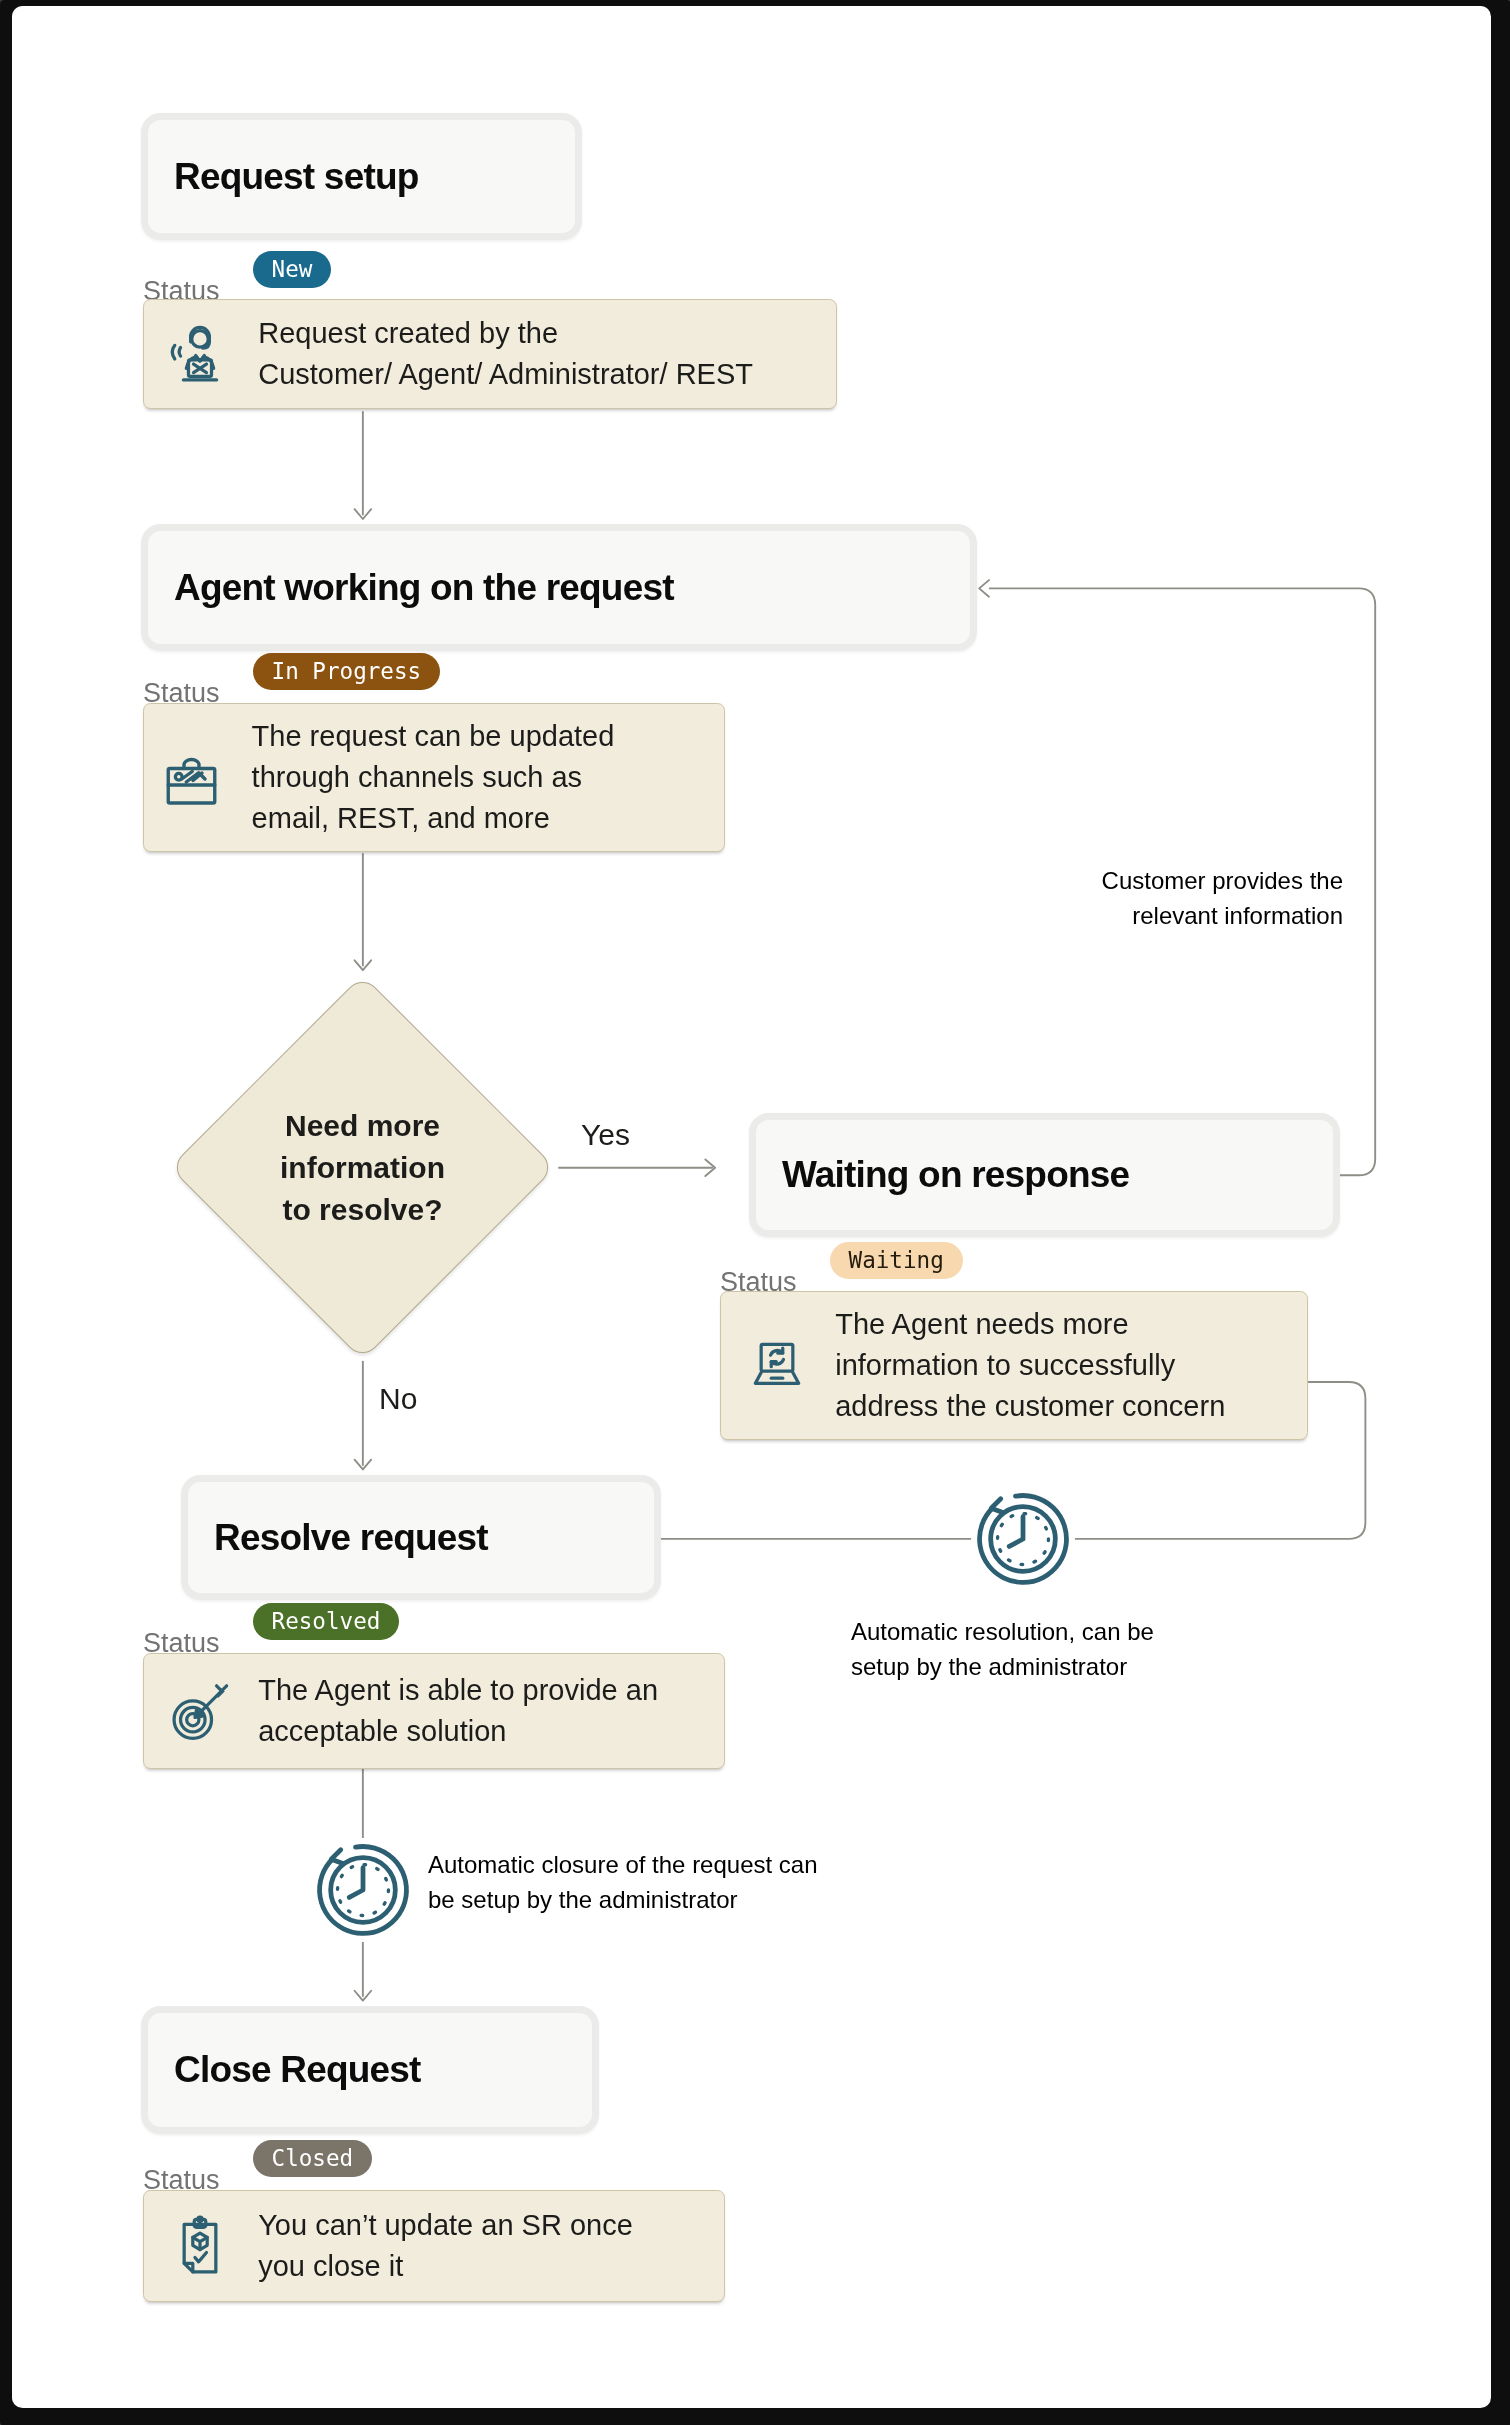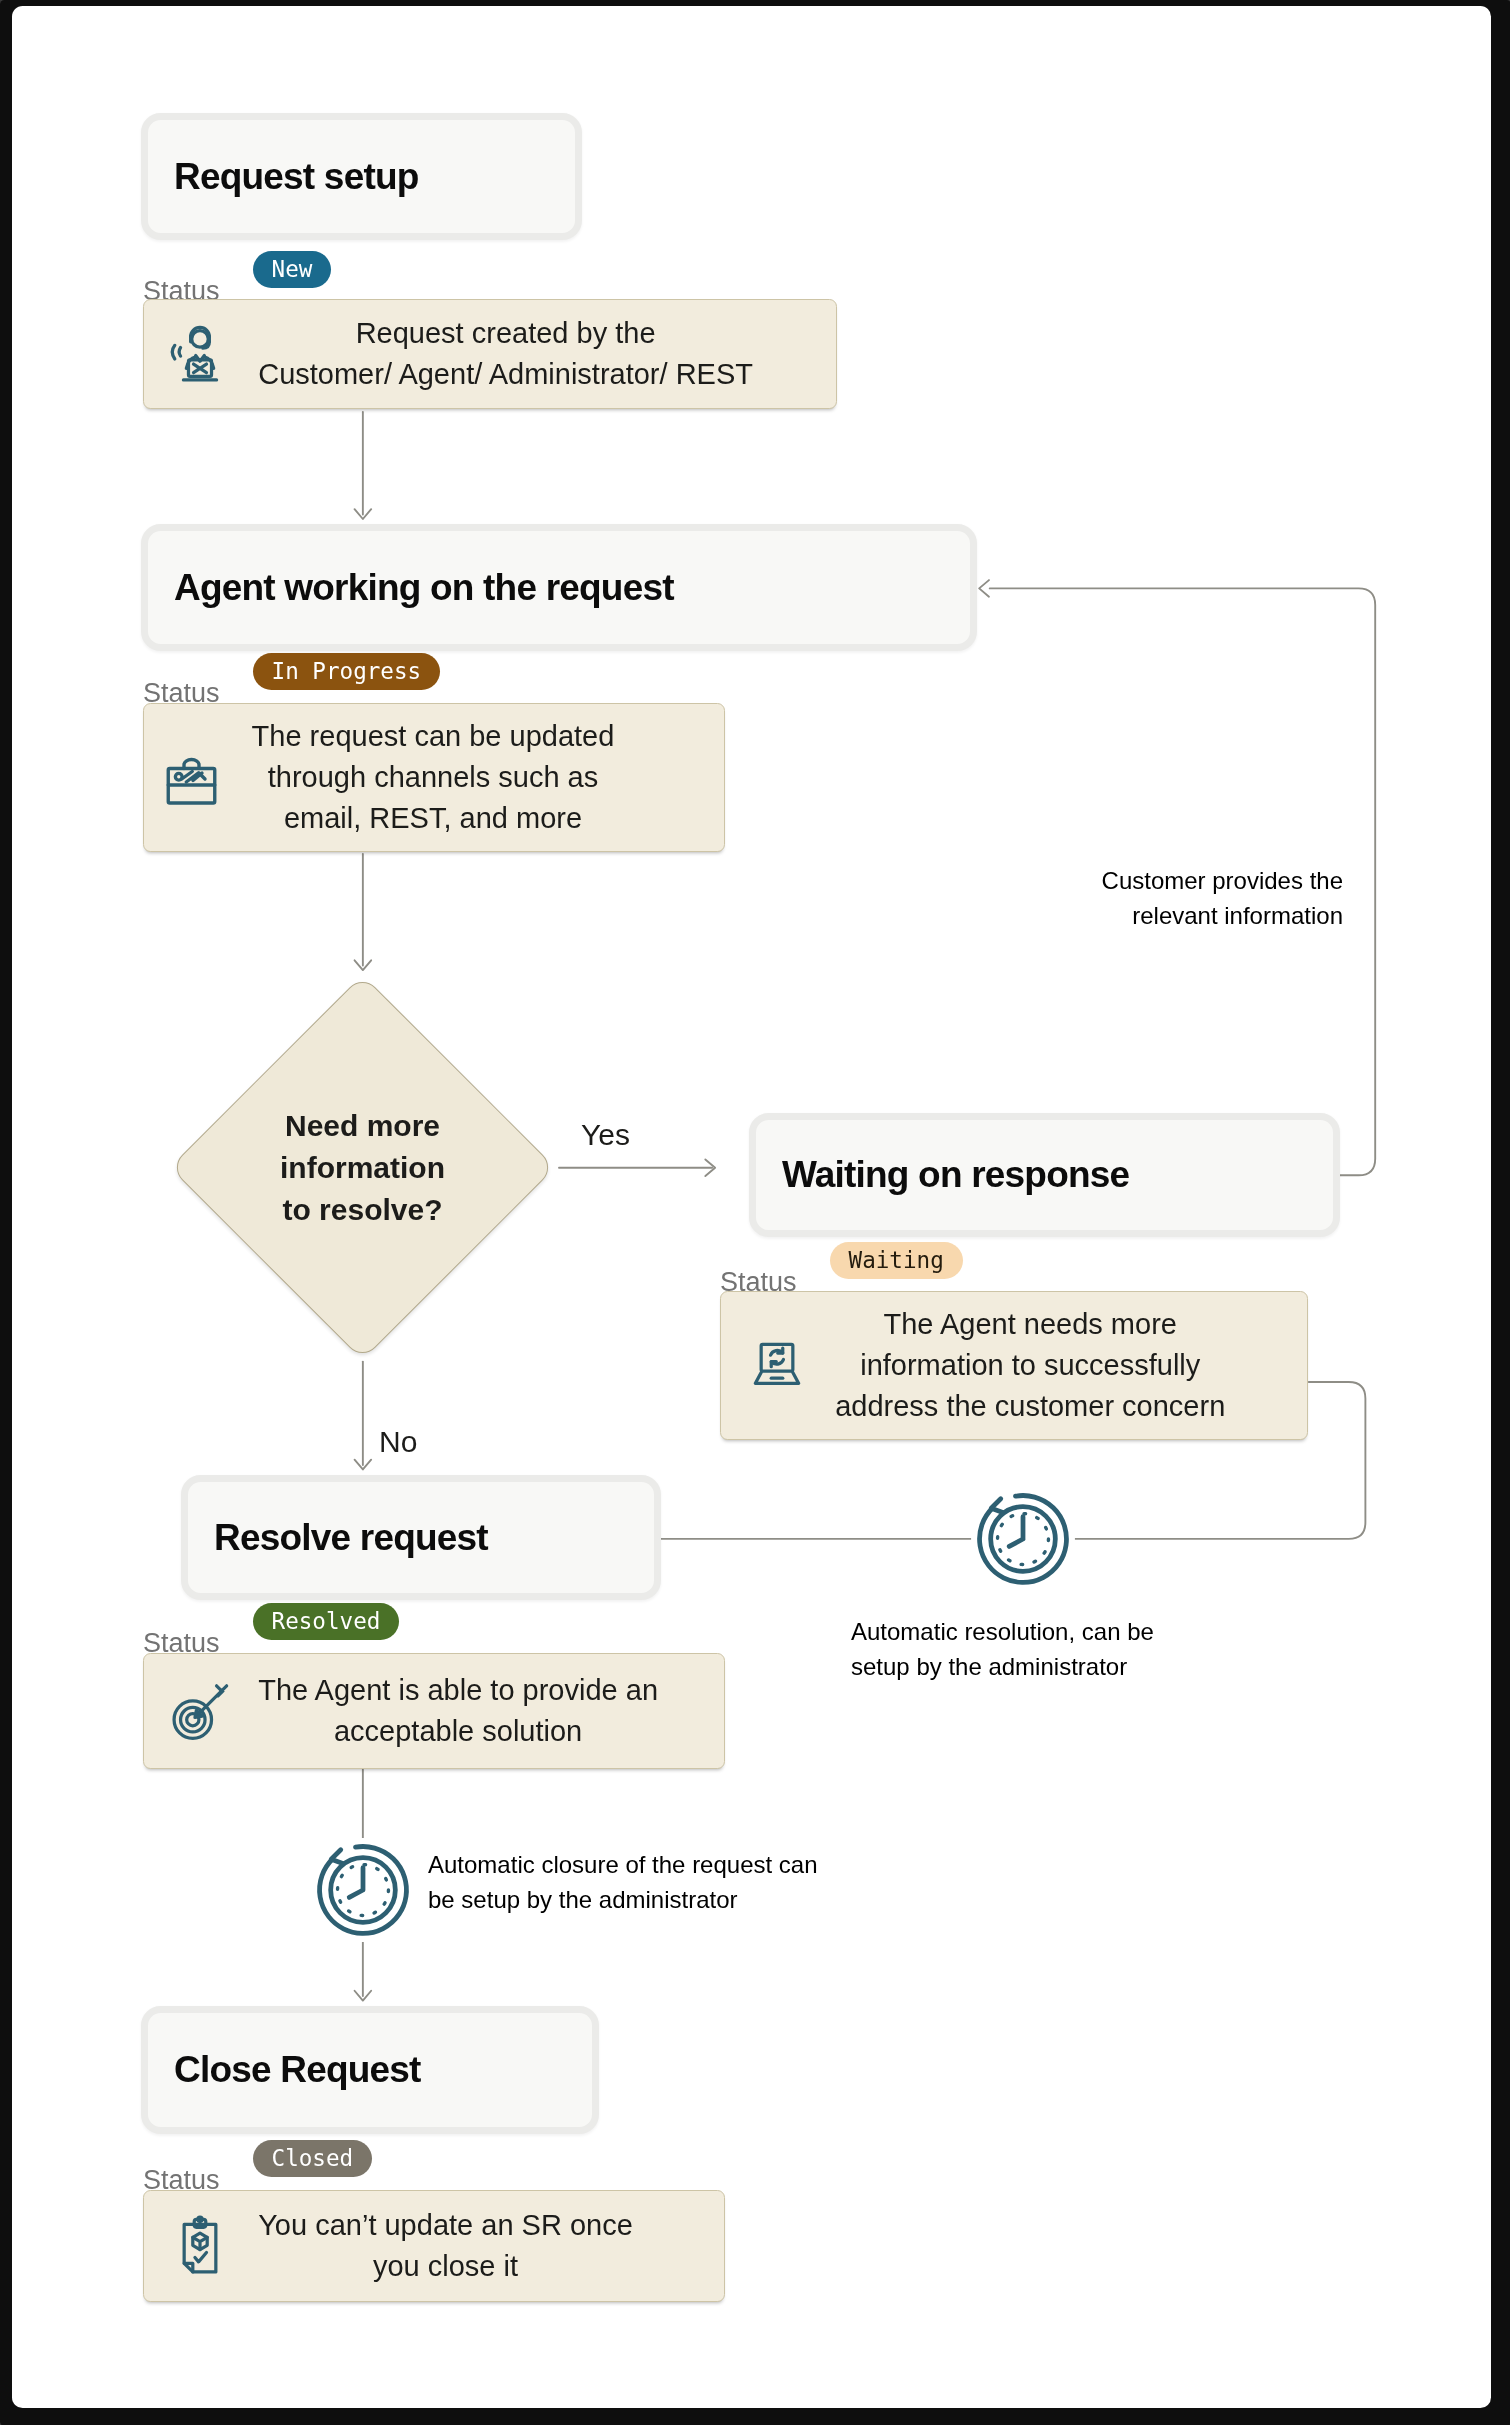--- a/index.html
+++ b/index.html
@@ -19,21 +19,21 @@
              color:#0c0c0c;padding-left:26px;white-space:nowrap;}
 
   .status-row{position:absolute;display:flex;align-items:center;gap:33px;height:39px;}
   .status-label{font-size:27px;color:#737373;margin-top:44px;}
   .badge{display:inline-flex;align-items:center;font-family:"DejaVu Sans Mono",monospace;
          font-size:22.6px;line-height:1;padding:6.8px 19px;border-radius:19.6px;white-space:nowrap;}
 
   .note-box{position:absolute;display:flex;align-items:center;gap:22.6px;
             background:#f2ecdd;border:1.5px solid #cdc4a6;border-radius:7.5px;
             box-sizing:border-box;padding:0 18px 0 19.6px;
-            box-shadow:0 3px 3.8px -2.3px rgba(0,0,0,.28);text-align:center;}
+            box-shadow:0 3px 3.8px -2.3px rgba(0,0,0,.28);}
   .note-box .icon{flex:0 0 auto;display:flex;}
   .note-text{font-size:29px;line-height:1.42;color:#1c1c1a;}
   .multiline{white-space:pre-line;}
 
   .diamond{position:absolute;left:226px;top:1031px;width:273px;height:273px;
            background:#efe9d8;border:1.5px solid #b2a98c;border-radius:18px;
            transform:rotate(45deg);box-sizing:border-box;
            box-shadow:1.5px 1.5px 3.8px rgba(0,0,0,.12);}
   .diamond-inner{position:absolute;inset:0;display:flex;align-items:center;justify-content:center;
            transform:rotate(-45deg);text-align:center;font-size:30px;font-weight:600;
@@ -126,21 +126,21 @@
 through channels such as
 email, REST, and more</span>
       </div>
 
       <div class="diamond">
         <div class="diamond-inner multiline">Need more
 information
 to resolve?</div>
       </div>
       <span class="edge-label" style="left:581px;top:1118px;">Yes</span>
-      <span class="edge-label" style="left:379px;top:1382px;margin-top:43px;">No</span>
+      <span class="edge-label" style="left:379px;top:1382px;">No</span>
 
       <div class="title-box" style="left:720px;top:1113px;width:591px;height:124px;margin-left:29px;">
         <span class="title">Waiting on response</span>
       </div>
       <div class="status-row" style="left:720px;top:1241px;">
         <span class="status-label">Status</span>
         <span class="badge" style="background-color: rgb(248, 216, 174); color: rgb(36, 28, 14);">Waiting</span>
       </div>
       <div class="note-box" style="left:720px;top:1291px;width:588px;height:149px;">
         <span class="icon">

